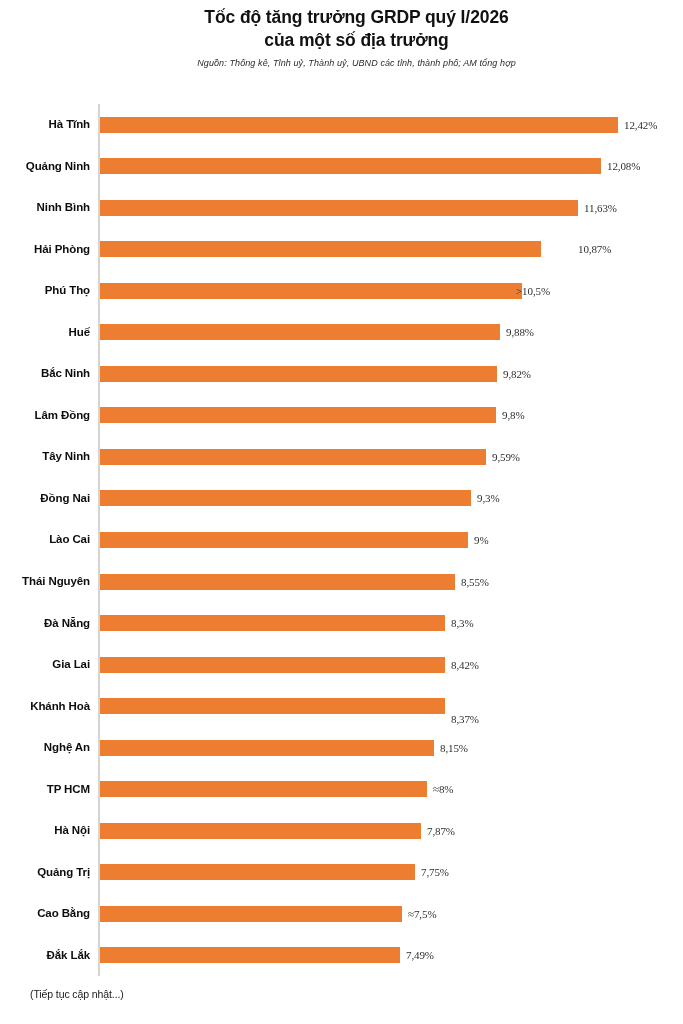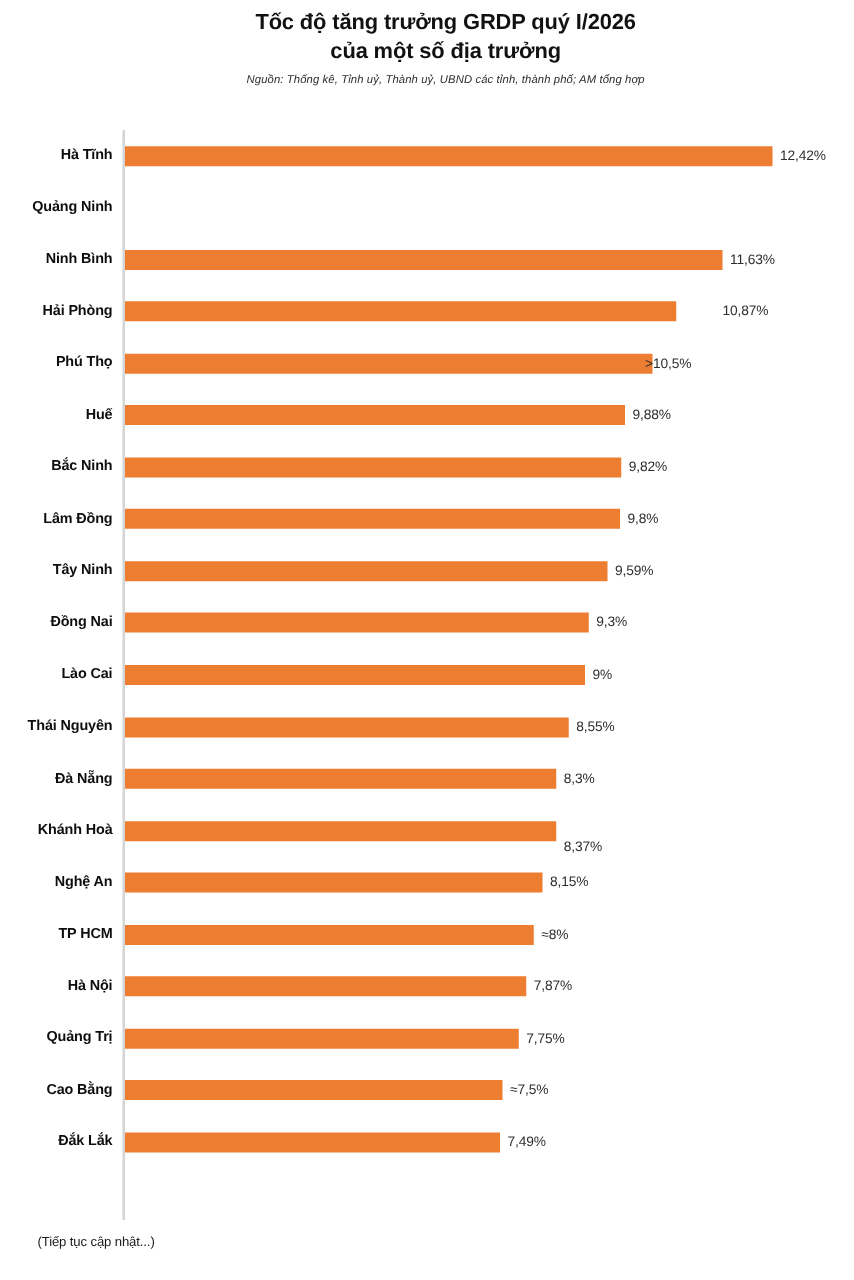--- a/index.html
+++ b/index.html
@@ -112,20 +112,21 @@
   .bar-value {
     position: absolute;
     top: 12.5px;
     height: 16px;
     line-height: 16px;
     font-size: 11px;
     font-weight: normal;
     color: #2e2e2e;
     white-space: nowrap;
     letter-spacing: -0.1px;
+    font-family: Liberation Serif, serif;
   }
 
   
   .chart-footnote {
     position: absolute;
     left: 30px;
     top: 988px;
     font-size: 10.5px;
     color: #1a1a1a;
     letter-spacing: -0.1px;
@@ -150,20 +151,24 @@
     <div class="rows" id="rows-container">
         <div class="bar-row">
           <div class="cat-label">Hà Tĩnh</div>
           <div class="bar-track">
             <div class="bar" style="width: 518px; background: rgb(237, 125, 49);"></div>
             <div class="bar-value" style="left: 524px; color: rgb(46, 46, 46);">12,42%</div>
           </div>
         </div>
         <div class="bar-row">
           <div class="cat-label">Quảng Ninh</div>
+          <div class="bar-track">
+            <div class="bar" style="width: 501px; background: rgb(237, 125, 49);"></div>
+            <div class="bar-value" style="left: 507px; color: rgb(46, 46, 46);">12,08%</div>
+          </div>
         </div>
         <div class="bar-row">
           <div class="cat-label">Ninh Bình</div>
           <div class="bar-track">
             <div class="bar" style="width: 478px; background: rgb(237, 125, 49);"></div>
             <div class="bar-value" style="left: 484px; color: rgb(46, 46, 46);">11,63%</div>
           </div>
         </div>
         <div class="bar-row">
           <div class="cat-label">Hải Phòng</div>
@@ -229,20 +234,27 @@
           </div>
         </div>
         <div class="bar-row">
           <div class="cat-label">Đà Nẵng</div>
           <div class="bar-track">
             <div class="bar" style="width: 345px; background: rgb(237, 125, 49);"></div>
             <div class="bar-value" style="left: 351px; color: rgb(46, 46, 46);">8,3%</div>
           </div>
         </div>
         <div class="bar-row">
+          <div class="cat-label">Gia Lai</div>
+          <div class="bar-track">
+            <div class="bar" style="width: 345px; background: rgb(237, 125, 49);"></div>
+            <div class="bar-value" style="left: 351px; color: rgb(46, 46, 46);">8,42%</div>
+          </div>
+        </div>
+        <div class="bar-row">
           <div class="cat-label">Khánh Hoà</div>
           <div class="bar-track">
             <div class="bar" style="width: 345px; background: rgb(237, 125, 49);"></div>
             <div class="bar-value" style="left: 351px; color: rgb(46, 46, 46); margin-top: 13px;">8,37%</div>
           </div>
         </div>
         <div class="bar-row">
           <div class="cat-label">Nghệ An</div>
           <div class="bar-track">
             <div class="bar" style="width: 334px; background: rgb(237, 125, 49);"></div>

